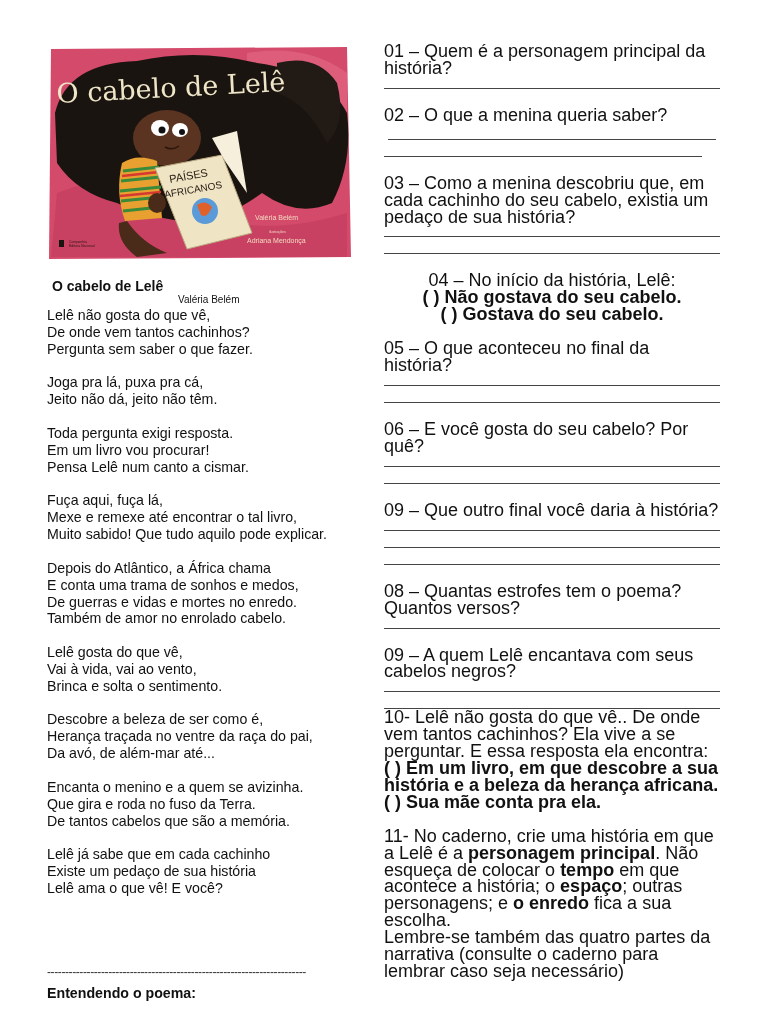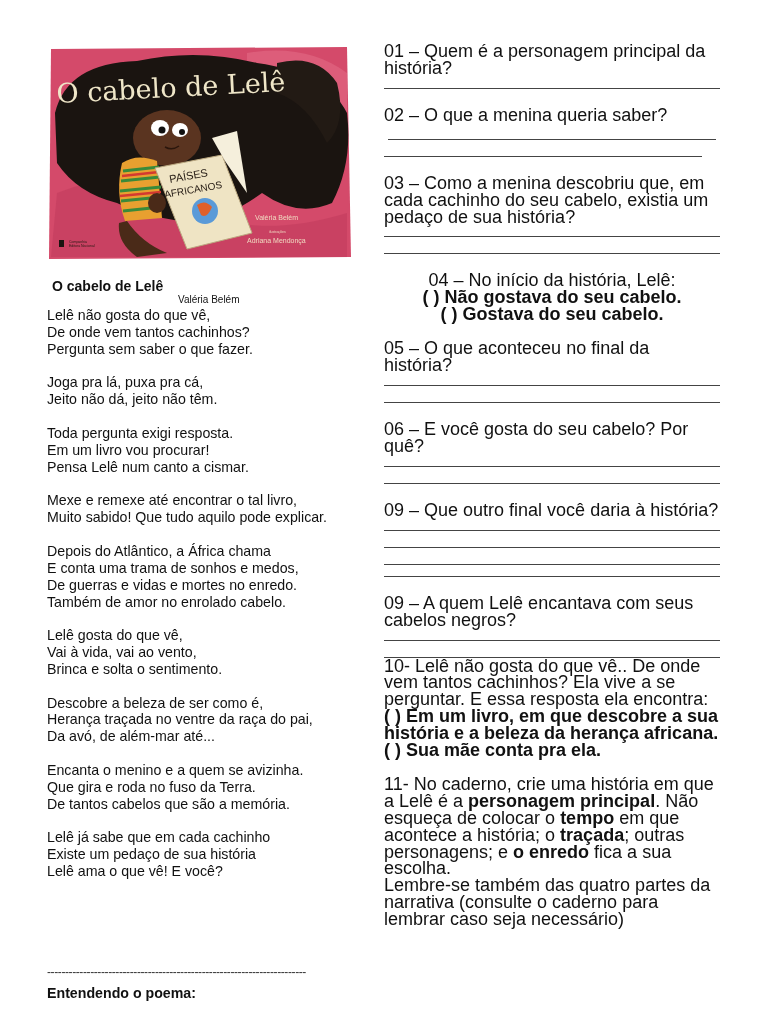--- a/index.html
+++ b/index.html
@@ -146,20 +146,21 @@
       <div class="stanza">
         <span class="line">Joga pra lá, puxa pra cá,</span>
         <span class="line">Jeito não dá, jeito não têm.</span>
       </div>
       <div class="stanza">
         <span class="line">Toda pergunta exigi resposta.</span>
         <span class="line">Em um livro vou procurar!</span>
         <span class="line">Pensa Lelê num canto a cismar.</span>
       </div>
       <div class="stanza">
+        <span class="line">Fuça aqui, fuça lá,</span>
         <span class="line">Mexe e remexe até encontrar o tal livro,</span>
         <span class="line">Muito sabido! Que tudo aquilo pode explicar.</span>
       </div>
       <div class="stanza">
         <span class="line">Depois do Atlântico, a África chama</span>
         <span class="line">E conta uma trama de sonhos e medos,</span>
         <span class="line">De guerras e vidas e mortes no enredo.</span>
         <span class="line">Também de amor no enrolado cabelo.</span>
       </div>
       <div class="stanza">
@@ -225,32 +226,35 @@
     <div class="answer-line" style="margin-top:11px;width:336px;"></div>
     <div class="answer-line" style="margin-top:16px;width:336px;"></div>
 
     <div class="q" style="margin-top:18px;">
       <span class="text">09 – Que outro final você daria à história?</span>
     </div>
     <div class="answer-line" style="margin-top:11px;width:336px;"></div>
     <div class="answer-line" style="margin-top:16px;width:336px;"></div>
     <div class="answer-line" style="margin-top:16px;width:336px;"></div>
 
+    <div class="q" style="margin-top:18px;">
+      <span class="text">08 – Quantas estrofes tem o poema? Quantos versos?</span>
+    </div>
     <div class="answer-line" style="margin-top:11px;width:336px;"></div>
 
     <div class="q" style="margin-top:18px;">
       <span class="text">09 – A quem Lelê encantava com seus cabelos negros?</span>
     </div>
     <div class="answer-line" style="margin-top:11px;width:336px;"></div>
     <div class="answer-line" style="margin-top:16px;width:336px;"></div>
 
     <div class="q" style="">
       <span class="text">10- Lelê não gosta do que vê.. De onde vem tantos cachinhos? Ela vive a se perguntar. E essa resposta ela encontra:</span>
       <span class="opt" style="white-space:normal;">(    ) Em um livro, em que descobre a sua história e a beleza da herança africana.</span>
       <span class="opt">(    ) Sua mãe conta pra ela.</span>
     </div>
 
     <div class="q" style="margin-top:17px;">
-      <span class="text"><span>11- No caderno, crie uma história em que a Lelê é a </span><span class="b">personagem principal</span><span>. Não esqueça de colocar o </span><span class="b">tempo</span><span> em que acontece a história; o </span><span class="b">traçada</span><span>; outras personagens; e </span><span class="b">o enredo</span><span> fica a sua escolha.</span></span>
+      <span class="text"><span>11- No caderno, crie uma história em que a Lelê é a </span><span class="b">personagem principal</span><span>. Não esqueça de colocar o </span><span class="b">tempo</span><span> em que acontece a história; o </span><span class="b">espaço</span><span>; outras personagens; e </span><span class="b">o enredo</span><span> fica a sua escolha.</span></span>
       <span class="text">Lembre-se também das quatro partes da narrativa (consulte o caderno para lembrar caso seja necessário)</span>
     </div>
   </div>
 </div>
 
 </body></html>

